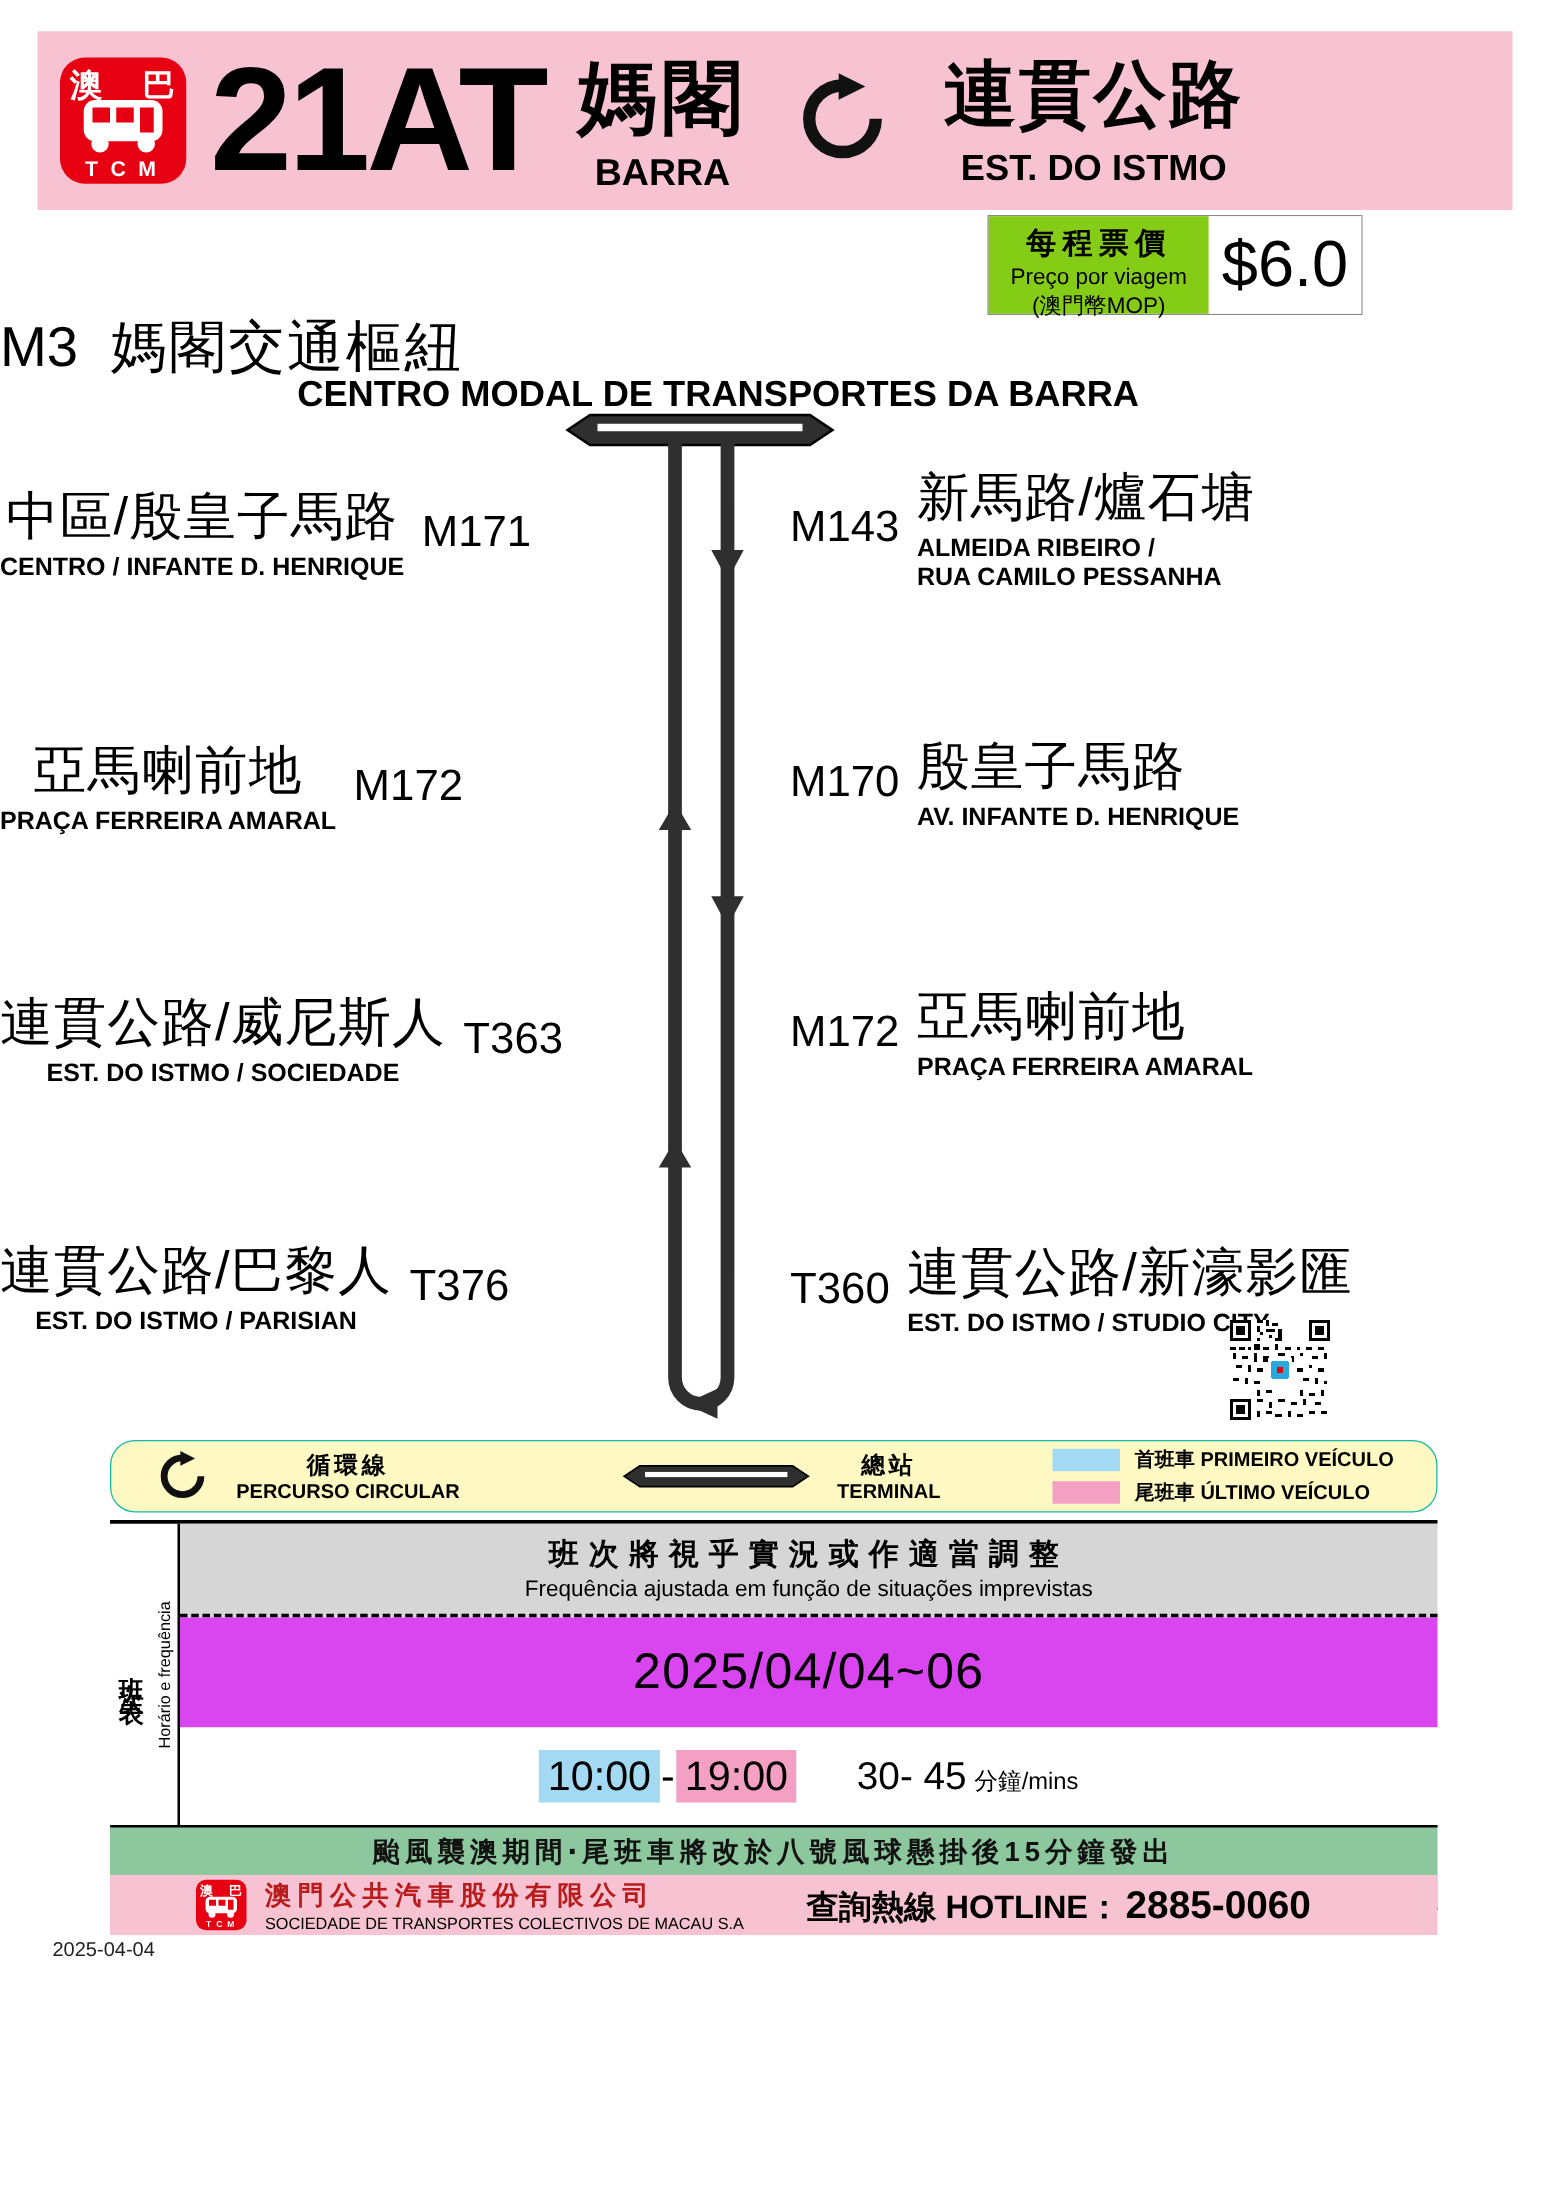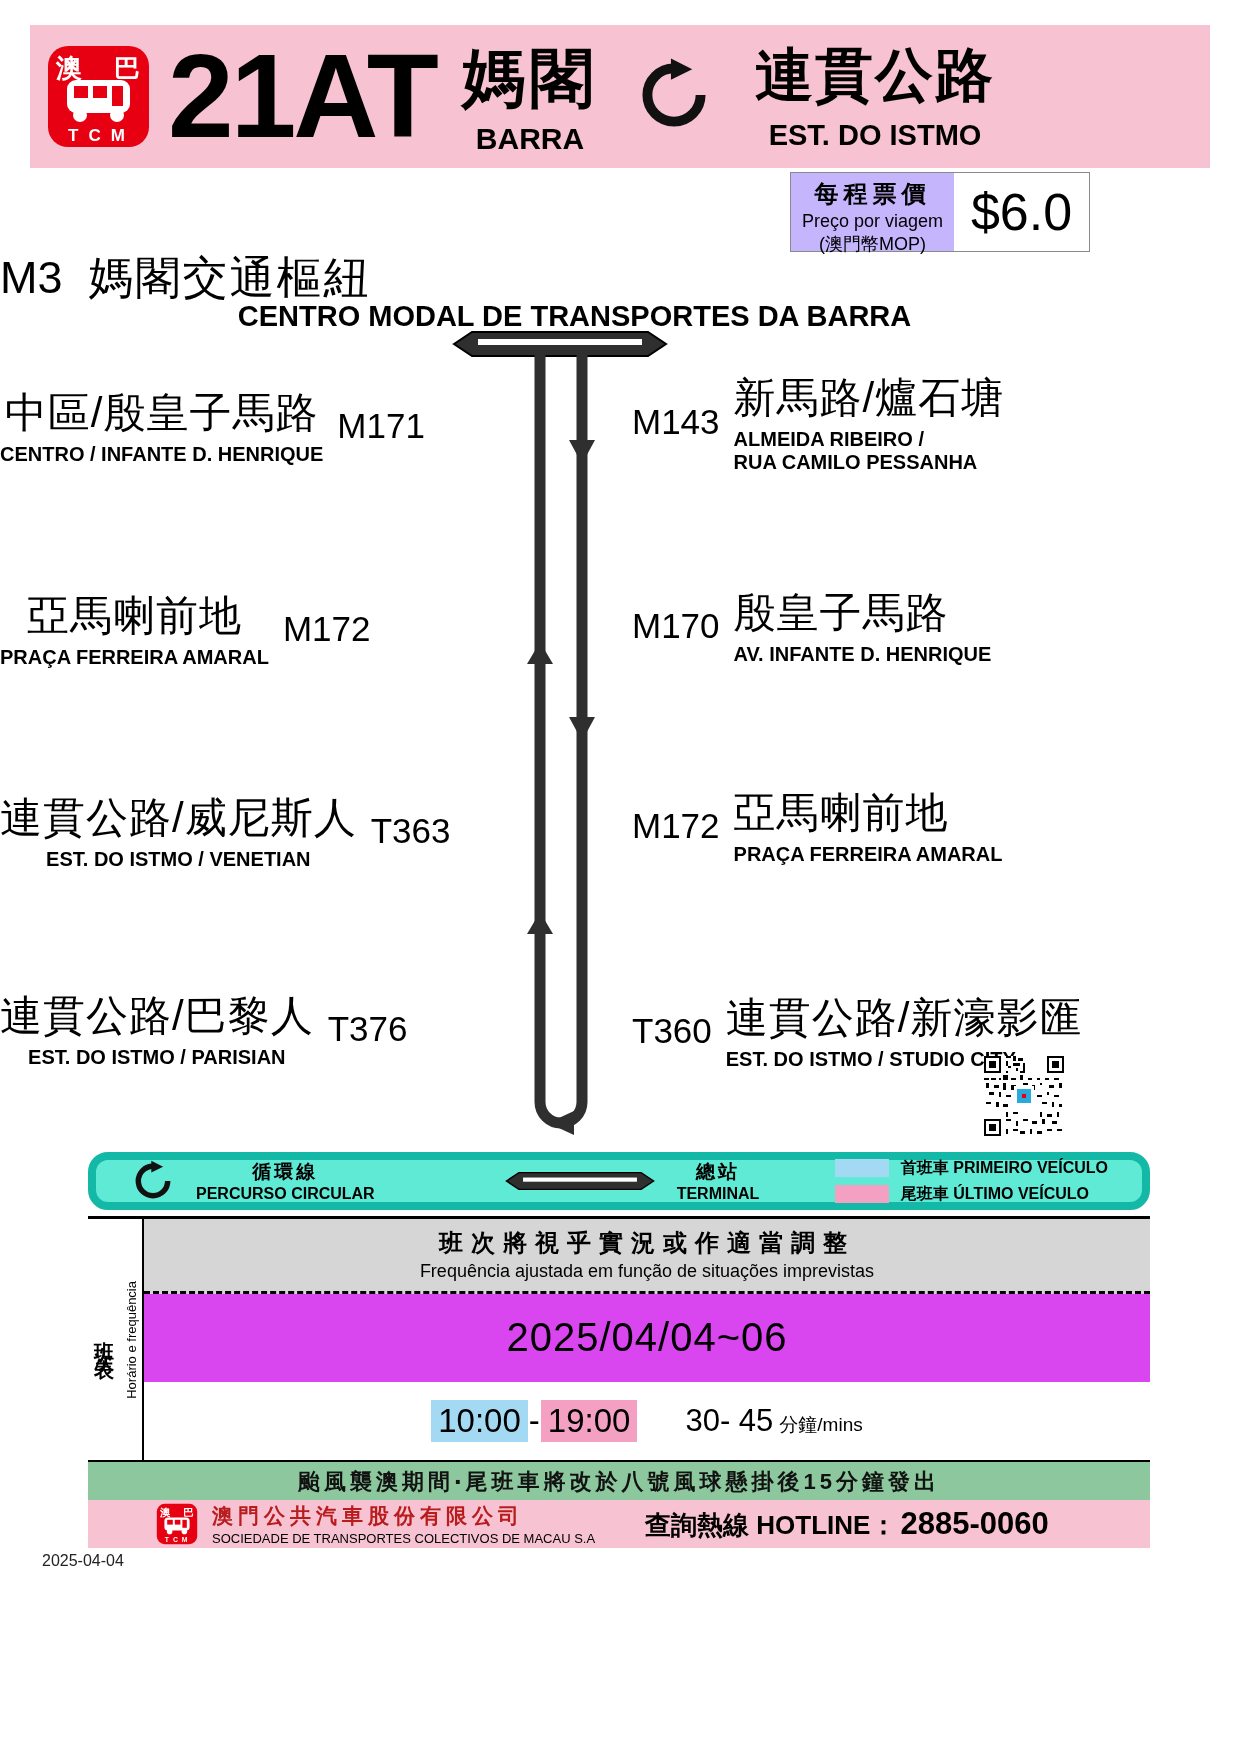--- a/index.html
+++ b/index.html
@@ -17,21 +17,21 @@
   .origin { position:absolute; left:400px; top:10px; width:200px; text-align:center; }
   .origin .zh { font-size:64px; font-weight:700; letter-spacing:4px; white-space:nowrap; }
   .origin .pt { font-size:30px; font-weight:700; margin-top:0px; }
   .loop-header { position:absolute; left:606px; top:32px; width:76px; height:76px; }
   .destination { position:absolute; left:690px; top:12px; width:310px; text-align:center; }
   .destination .zh { font-size:58px; font-weight:700; letter-spacing:2px; white-space:nowrap; }
   .destination .pt { font-size:29px; font-weight:700; margin-top:4px; }
 
   
   .fare { position:absolute; left:790px; top:172px; width:300px; height:80px; display:flex; border:1px solid #8a8a8a; }
-  .fare-left { width:163px; background:#c4b5fd; text-align:center; padding-top:5px; }
+  .fare-left { width:176px; background:#84cc16; text-align:center; padding-top:5px; }
   .fare-zh { font-size:24px; font-weight:700; letter-spacing:5px; }
   .fare-pt { font-size:18px; margin-top:1px; }
   .fare-ccy { font-size:18px; }
   .fare-right { flex:1; background:#fff; display:flex; align-items:center; justify-content:center;
                 font-size:52px; font-weight:500; }
 
   
   .terminal-title { position:absolute; left:0; top:248px; width:1120px; text-align:left; font-size:45px; }
   .terminal-title .t-zh { margin-left:26px; letter-spacing:2px; }
   .terminal-pt { position:absolute; left:0; top:300px; width:1120px; text-align:center; font-size:29px; font-weight:700;padding-left:29px; }
@@ -48,21 +48,21 @@
   .stop-left { left:0; right:752px; justify-content:flex-start; }
   .stop-left .names { text-align:center; }
   .stop-right { left:632px; }
   .stop-right .names { text-align:left; }
 
   
   .qr { position:absolute; left:984px; top:1056px; width:80px; height:80px; }
 
   
   .legend { position:absolute; left:88px; top:1152px; width:1062px; height:58px;
-            border:8px solid #14b8a6; border-radius:20px; display:flex; align-items:center; background:#5eead4; }
+            border:1px solid #14b8a6; border-radius:20px; display:flex; align-items:center; background:#fef9c3; }
   .legend-loop { width:42px; height:42px; margin-left:36px; }
   .legend-labels { margin-left:22px; text-align:center; }
   .legend-labels .zh { font-size:19px; font-weight:600; letter-spacing:3px; }
   .legend-labels .pt { font-size:16px; font-weight:700; }
   .legend-terminal { width:150px; height:22px; margin-left:130px; }
   .legend-colors { margin-left:auto; margin-right:34px; display:flex; flex-direction:column; gap:5px; }
   .legend-color-row { display:flex; align-items:center; gap:12px; font-size:16px; font-weight:600; }
   .swatch { width:54px; height:18px; display:inline-block; }
   .swatch-first { background:#a3d9f2; }
   .swatch-last { background:#f3a0c3; }
@@ -179,21 +179,21 @@
   <div class="stop stop-left" style="top:588px">
     <div class="names">
         <div class="zh">亞馬喇前地</div>
       <div class="pt">PRAÇA FERREIRA AMARAL</div>
       </div>
     <div class="code">M172</div>
   </div>
   <div class="stop stop-left" style="top:790px">
     <div class="names">
         <div class="zh">連貫公路/威尼斯人</div>
-      <div class="pt">EST. DO ISTMO / VENETIAN</div>
+      <div class="pt">EST. DO ISTMO / SOCIEDADE</div>
       </div>
     <div class="code">T363</div>
   </div>
   <div class="stop stop-left" style="top:988px">
     <div class="names">
         <div class="zh">連貫公路/巴黎人</div>
       <div class="pt">EST. DO ISTMO / PARISIAN</div>
       </div>
     <div class="code">T376</div>
   </div>

